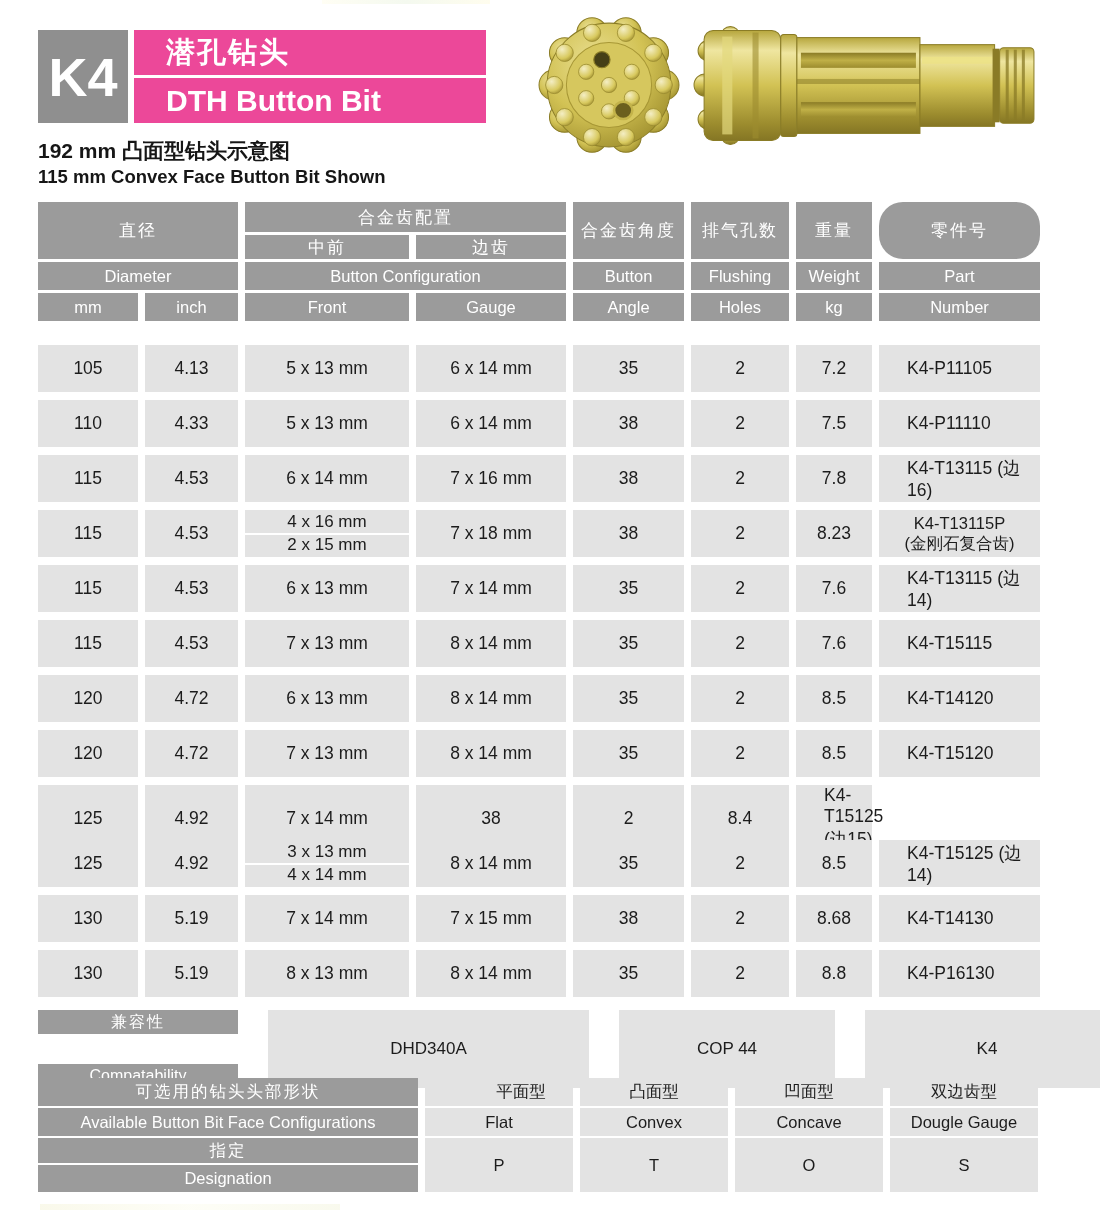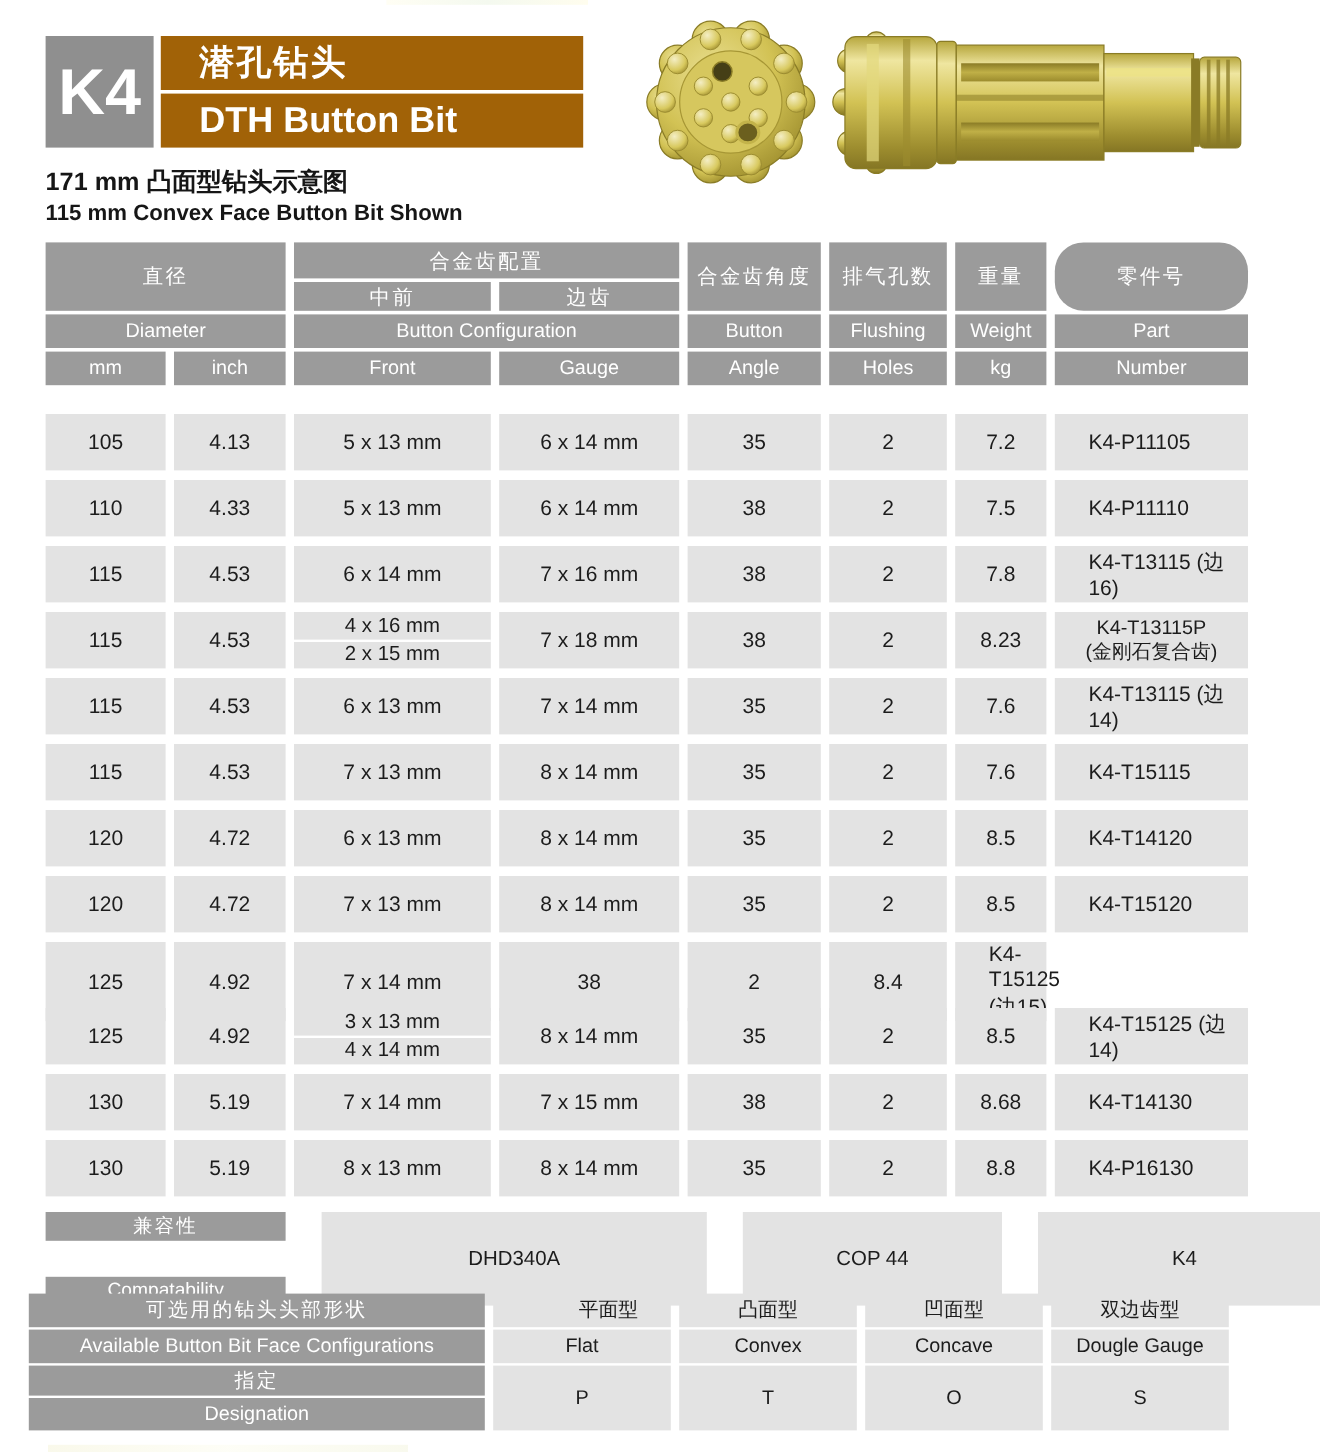--- a/index.html
+++ b/index.html
@@ -4,21 +4,21 @@
 <style>
   * { margin:0; padding:0; box-sizing:border-box; }
   body { background:#fff; font-family:"Liberation Sans","DejaVu Sans",sans-serif; }
   .page { position:relative; width:1100px; height:1212px; background:#fff; overflow:hidden; }
 
   
   .header-row { position:absolute; left:38px; top:30px; display:flex; }
   .k4-box { width:90px; height:93px; background:#8f8f8f; color:#fff; font-size:54px; font-weight:bold;
             display:flex; align-items:center; justify-content:center; }
   .title-bars { margin-left:6px; width:352px; display:flex; flex-direction:column; }
-  .title-bar { background:#a16207; color:#fff; font-weight:bold; display:flex; align-items:center; padding-left:32px; }
+  .title-bar { background:#ec4899; color:#fff; font-weight:bold; display:flex; align-items:center; padding-left:32px; }
   .title-cn { height:45px; font-size:29px; letter-spacing:2px; }
   .title-en { height:45px; margin-top:3px; font-size:30px; }
 
   .subtitle-cn { position:absolute; left:38px; top:137px; font-size:21px; font-weight:bold; color:#161616; }
   .subtitle-en { position:absolute; left:38px; top:166px; font-size:18.5px; font-weight:bold; color:#161616; }
 
   
   .bit-face { position:absolute; left:538px; top:14px; }
   .bit-side { position:absolute; left:692px; top:22px; }
 
@@ -51,21 +51,21 @@
               font-size:16.5px; line-height:1.2; }
 
   
   .compat { position:absolute; left:38px; top:1010px; display:grid;
             grid-template-columns:200px 321px 216px 244px; column-gap:7px;
             grid-template-rows:24px 24px; row-gap:2px;gap:30px; }
   .compat .h { font-size:16px; }
   .compat .cell-span { grid-row:1/3; font-size:17px; }
 
   
-  .faces { position:absolute; left:24px; top:1078px; display:grid;
+  .faces { position:absolute; left:38px; top:1078px; display:grid;
            grid-template-columns:380px 148px 148px 148px 148px; column-gap:7px;
            grid-template-rows:28px 28px 25px 27px; row-gap:2px; }
   .faces .h { font-size:16.5px; }
   .faces .d { font-size:16.5px; }
   .faces .desig-cell { grid-row:3/5; }
 
   .bottom-remnant { position:absolute; left:40px; top:1204px; width:300px; height:6px;
                     background:linear-gradient(90deg,#f7f6e2,#fdfdf3,#f6f7e6); opacity:.7; }
   .top-remnant { position:absolute; left:322px; top:0; width:168px; height:4px;
                  background:linear-gradient(90deg,#fffef4,#f4f9ef,#fffdee); }
@@ -78,21 +78,21 @@
   <div class="top-remnant"></div>
 
   <div class="header-row">
     <div class="k4-box">K4</div>
     <div class="title-bars">
       <div class="title-bar title-cn">潜孔钻头</div>
       <div class="title-bar title-en">DTH Button Bit</div>
     </div>
   </div>
 
-  <div class="subtitle-cn">171 mm 凸面型钻头示意图</div>
+  <div class="subtitle-cn">192 mm 凸面型钻头示意图</div>
   <div class="subtitle-en">115 mm Convex Face Button Bit Shown</div>
 
   <svg class="bit-face" width="142" height="142" viewBox="0 0 140 140">
     <defs>
       <radialGradient id="gBody" cx="38%" cy="32%" r="75%">
         <stop offset="0%" stop-color="#e9df92"></stop>
           <stop offset="55%" stop-color="#d2c254"></stop>
           <stop offset="100%" stop-color="#a0902f"></stop>
       </radialGradient>
       <radialGradient id="gBtn" cx="35%" cy="30%" r="75%">

